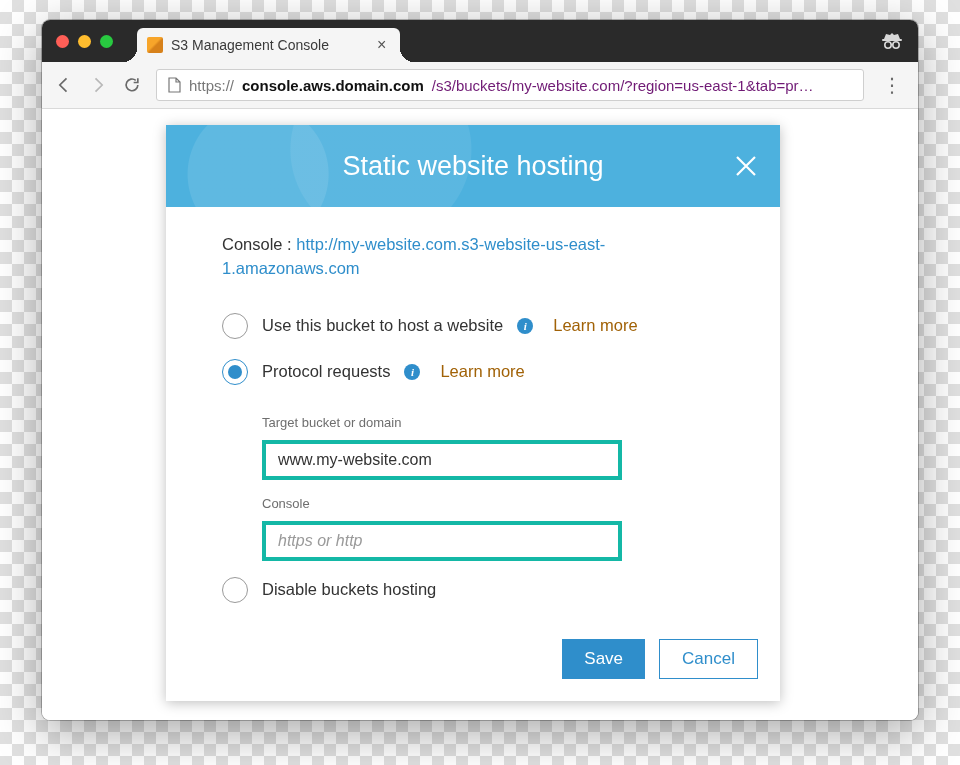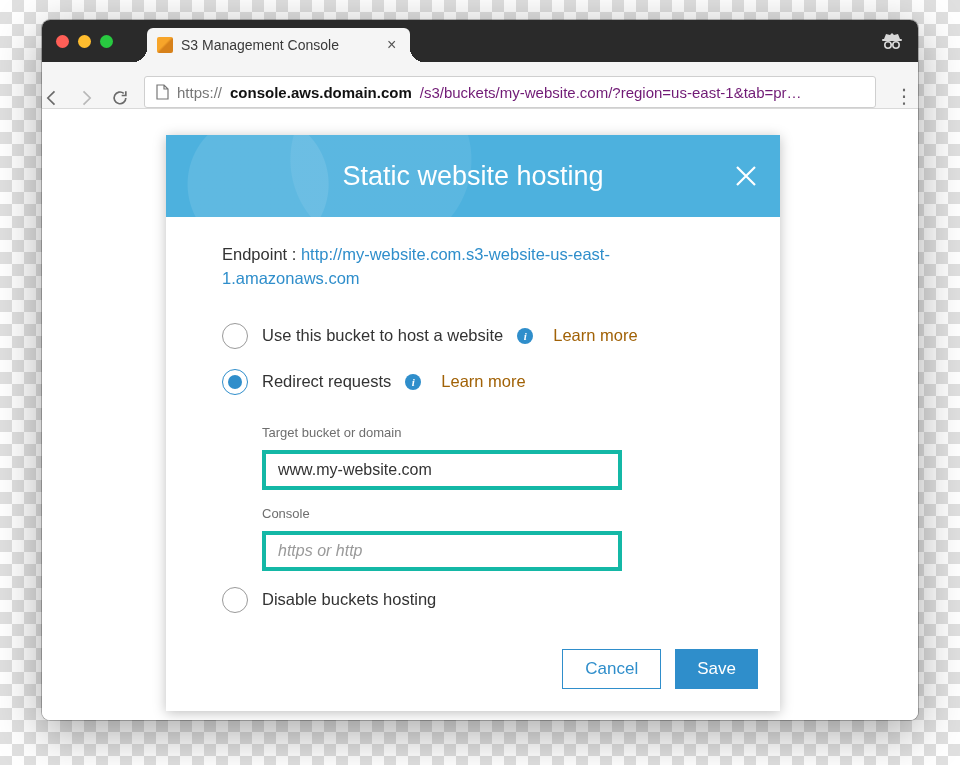--- a/index.html
+++ b/index.html
@@ -45,21 +45,21 @@
     align-items: center;
   }
   .traffic span {
     width: 13px; height: 13px; border-radius: 50%;
   }
   .t-red { background: #ff5f57; }
   .t-yel { background: #ffbd2e; }
   .t-grn { background: #28c940; }
 
   .tab {
-    margin-left: 34px;
+    margin-left: 24px;
     height: 34px;
     align-self: flex-end;
     background: #f5f5f5;
     border-top-left-radius: 6px;
     border-top-right-radius: 6px;
     display: flex;
     align-items: center;
     padding: 0 14px 0 10px;
     gap: 8px;
     font-size: 14px;
@@ -95,22 +95,22 @@
     margin-left: auto;
     width: 24px; height: 16px;
     color: #d8d8d8;
   }
 
   .addrbar {
     height: 46px;
     background: #f5f5f5;
     border-bottom: 1px solid #d9d9d9;
     display: flex;
-    align-items: flex-end;
-    padding: 0 0;
+    align-items: center;
+    padding: 0 12px;
     gap: 14px;
   }
   .nav-icon {
     color: #6a6a6a;
     width: 20px; height: 20px;
     display:flex;align-items:center;justify-content:center;
   }
   .nav-icon.disabled { color: #b8b8b8; }
   .omnibox {
     flex: 1;
@@ -140,21 +140,21 @@
   .content {
     flex: 1;
     background: #ffffff;
     position: relative;
   }
 
   
   .dialog {
     position: absolute;
     left: 124px;
-    top: 26px;
+    top: 16px;
     width: 614px;
     background: #ffffff;
     box-shadow: 0 2px 12px rgba(0,0,0,0.25);
     display: flex;
     flex-direction: column;
   }
   .dlg-header {
     height: 82px;
     background: linear-gradient(180deg,#4db1de,#4db1de);
     position: relative;
@@ -347,36 +347,36 @@
         <span class="dlg-close">
           <svg viewBox="0 0 28 28" width="28" height="28">
                 <path d="M5 5 L23 23 M23 5 L5 23" stroke="currentColor" stroke-width="2.2"></path>
               </svg>
         </span>
       </div>
 
       <div class="dlg-body">
 
         <div class="endpoint">
-          <span>Endpoint : </span><a href="#">http://my-website.com.s3-website-us-east-1.amazonaws.com</a>
+          <span>Console : </span><a href="#">http://my-website.com.s3-website-us-east-1.amazonaws.com</a>
         </div>
 
         <div class="radio-row">
           <span class="radio"></span>
           <span class="radio-label">
             <span>Use this bucket to host a website</span>
             <span class="info-badge">i</span>
             <a class="learn-link" href="#">Learn more</a>
           </span>
         </div>
 
         <div class="radio-row">
           <span class="radio selected"></span>
           <span class="radio-label">
-            <span>Redirect requests</span>
+            <span>Protocol requests</span>
             <span class="info-badge">i</span>
             <a class="learn-link" href="#">Learn more</a>
           </span>
         </div>
 
         <div class="subform">
           <div class="field-label">Target bucket or domain</div>
           <input class="text-input" type="text" value="www.my-website.com" style="">
           <div class="field-label">Console</div>
           <input class="text-input" type="text" placeholder="https or http" style="">
@@ -385,21 +385,21 @@
         <div class="radio-row">
           <span class="radio"></span>
           <span class="radio-label">
             <span>Disable buckets hosting</span>
           </span>
         </div>
 
       </div>
 
       <div class="dlg-footer">
+        <button class="btn btn-primary">Save</button>
         <button class="btn btn-secondary">Cancel</button>
-        <button class="btn btn-primary">Save</button>
       </div>
     </div>
 
   </div>
 </div>
 
 </div>
 
 </body></html>

